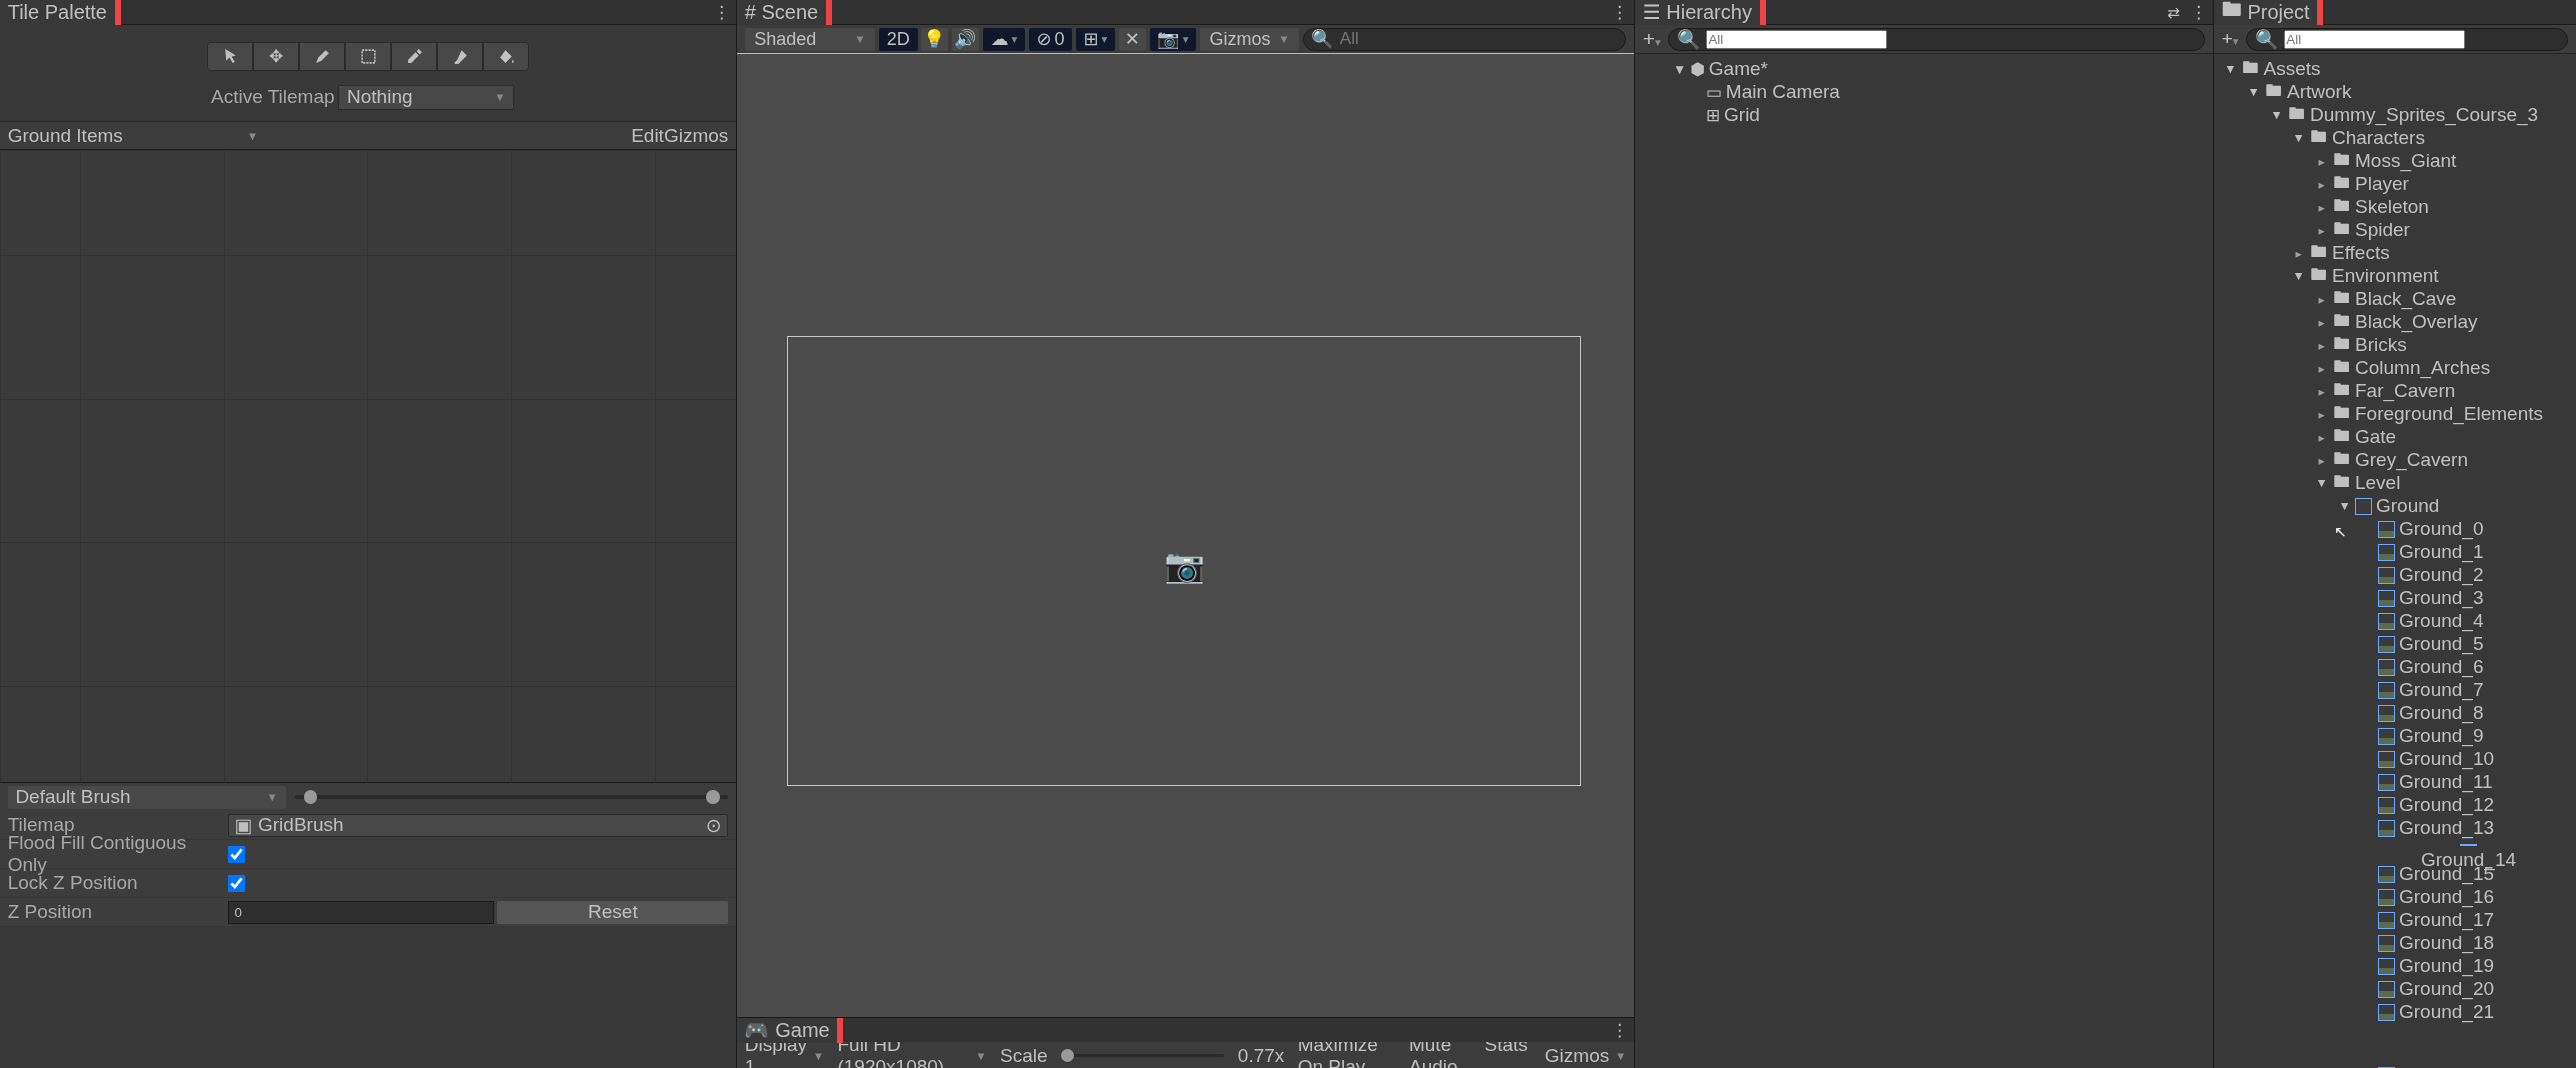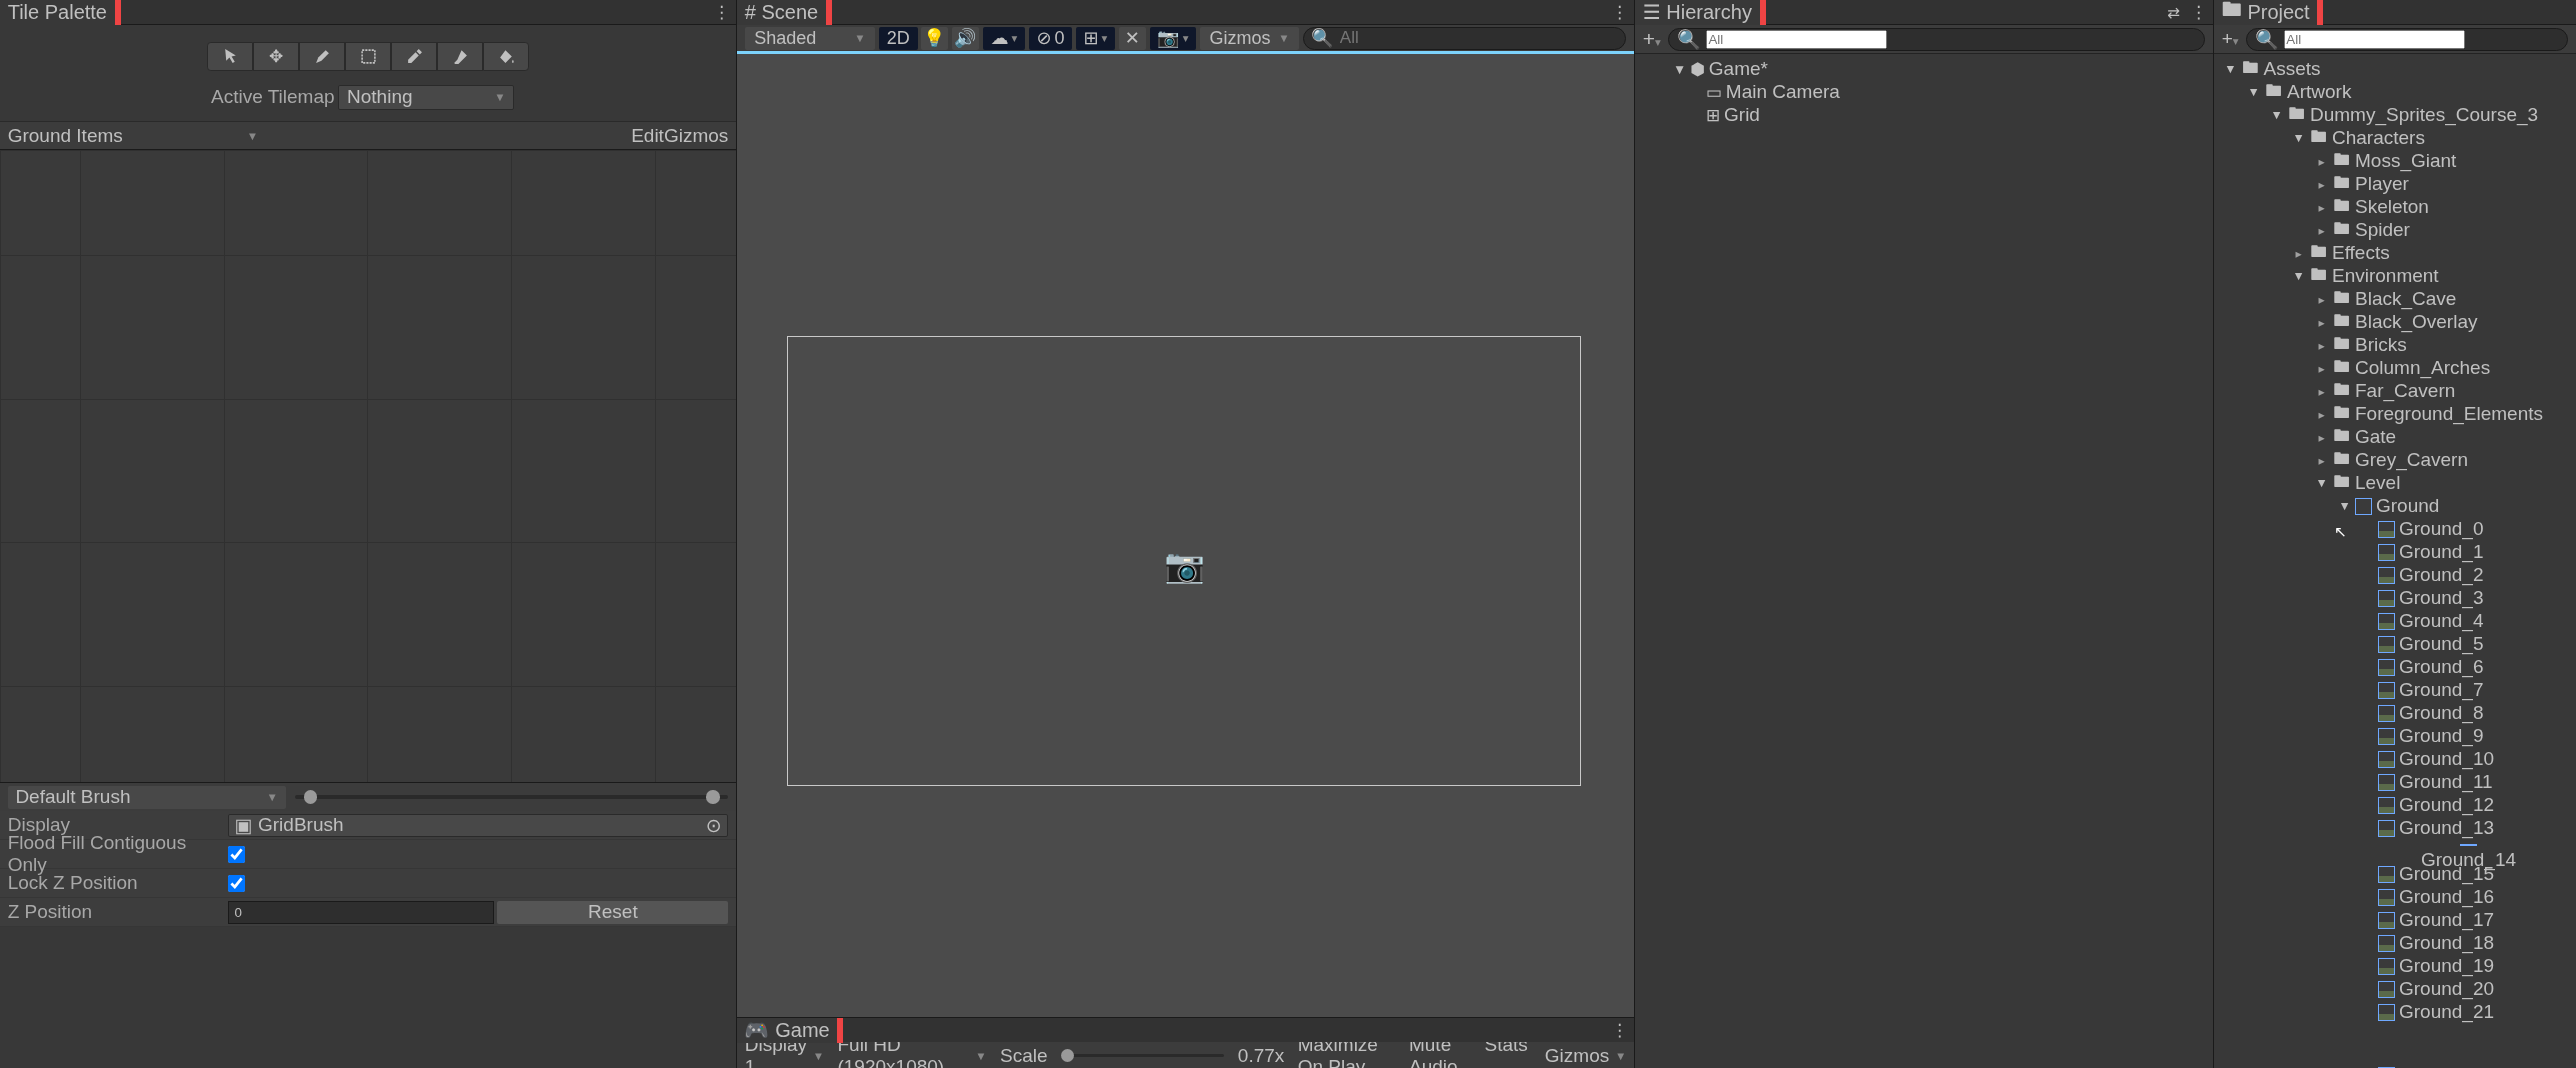--- a/index.html
+++ b/index.html
@@ -45,21 +45,21 @@
 
 .prop-rows { background:#3d3d3d; }
 .prop-row { height:29px; display:flex; align-items:center; padding:0 7.7px; font-size:19px; border-bottom:1px solid #363636;}
 .prop-row .lab { width:220px; color:#a8a8a8; }
 .prop-row .obj { flex:1; display:flex; align-items:center; background:#484848; border:1px solid #2a2a2a; height:23px; padding:0 5.7px; gap:5.7px; border-radius:1.9px; justify-content:space-between;}
 .prop-row input[type=checkbox]{width:17px;height:17px;}
 .prop-row .numfield{width:266px;background:#2e2e2e;border:1px solid #1a1a1a;height:23px;color:#c0c0c0;padding:0 5.7px;}
 .prop-row .resetbtn{flex:1;margin-left:3.8px;background:#555;height:23px;display:flex;align-items:center;justify-content:center;border-radius:1.9px;}
 
 
-.scene-tbar { height:29px; background:#3c3c3c; border-bottom:3px solid #7dd3fc; display:flex; align-items:center; gap:3.8px; padding:0 7.7px; font-size:18px;}
+.scene-tbar { height:29px; background:#3c3c3c; border-bottom:1px solid #7dd3fc; display:flex; align-items:center; gap:3.8px; padding:0 7.7px; font-size:18px;}
 .scene-tbar .dd { background:#484848; height:23px; display:flex; align-items:center; padding:0 9.6px; gap:38px; border-radius:1.9px;}
 .scene-tbar .pill { background:#0f172a; height:23px; padding:0 7.7px; display:flex; align-items:center; border-radius:1.9px; gap:2.9px;}
 .scene-tbar .tiny { background:#484848; width:27px; height:23px; display:flex; align-items:center; justify-content:center; border-radius:1.9px;}
 .scene-tbar .search { flex:1; background:#2e2e2e; border:1px solid #1a1a1a; height:23px; border-radius:11.5px; display:flex; align-items:center; padding:0 7.7px; gap:5.7px;}
 .scene-tbar input { background:transparent; border:none; color:#c0c0c0; outline:none; width:100%; font-size:17px;}
 
 .scene-view { flex:1; background:#4b4b4b; position:relative;}
 .cam-rect { position:absolute; left:50px; top:282px; width:794px; height:450px; border:1px solid #c9c9c9;}
 .cam-icon { position:absolute; left:427px; top:492px; color:#eee; font-size:33px;}
 
@@ -183,21 +183,21 @@
         <span>Default Brush</span>
         <span class="tri">▼</span>
       </div>
       <div class="brush-slider">
           <div class="brush-slider-knob"></div>
         </div>
     </div>
 
     <div class="prop-rows">
       <div class="prop-row">
-        <span class="lab">Display</span>
+        <span class="lab">Tilemap</span>
         <div class="obj">
           <span style="display:flex;align-items:center;gap:5.7px;">
               <span>▣</span>
               <span>GridBrush</span>
             </span>
           <span>⊙</span>
         </div>
       </div>
       <div class="prop-row">
         <span class="lab">Flood Fill Contiguous Only</span>

